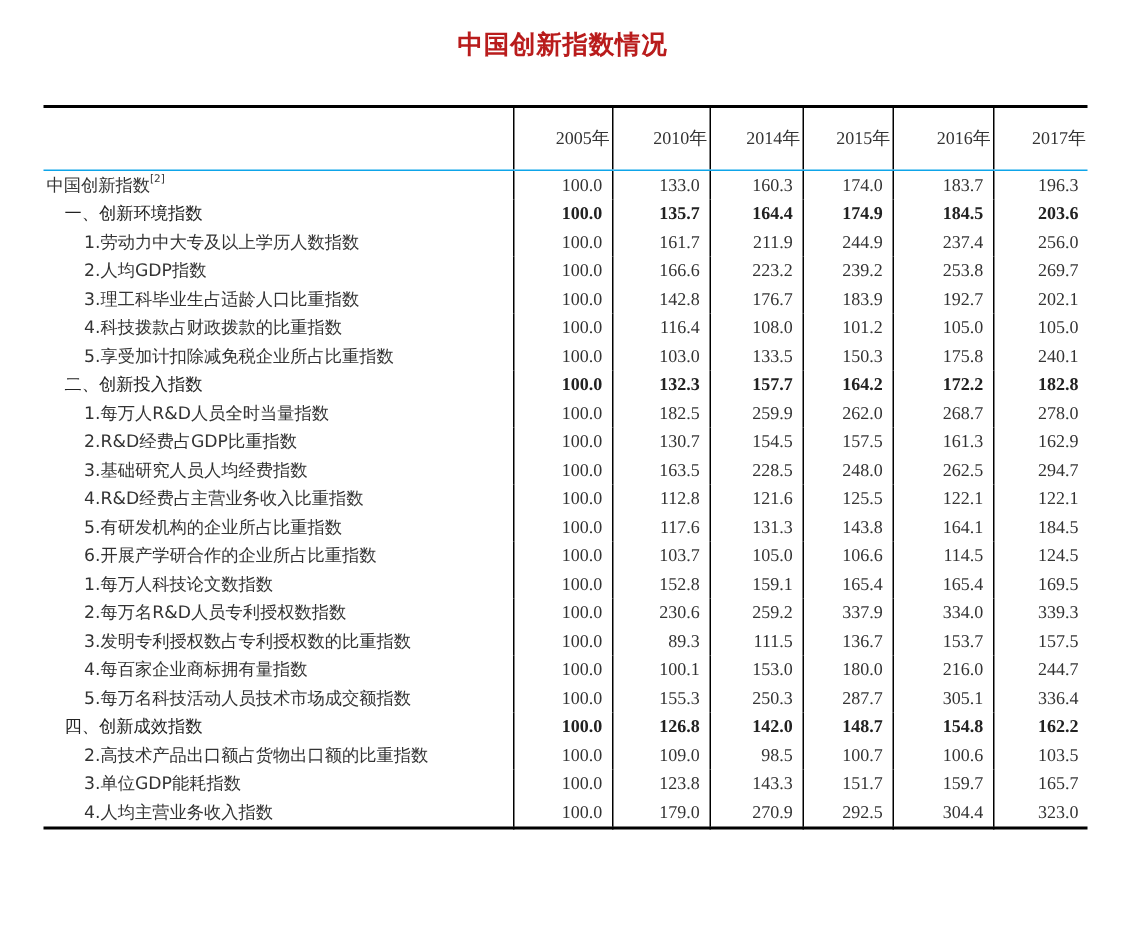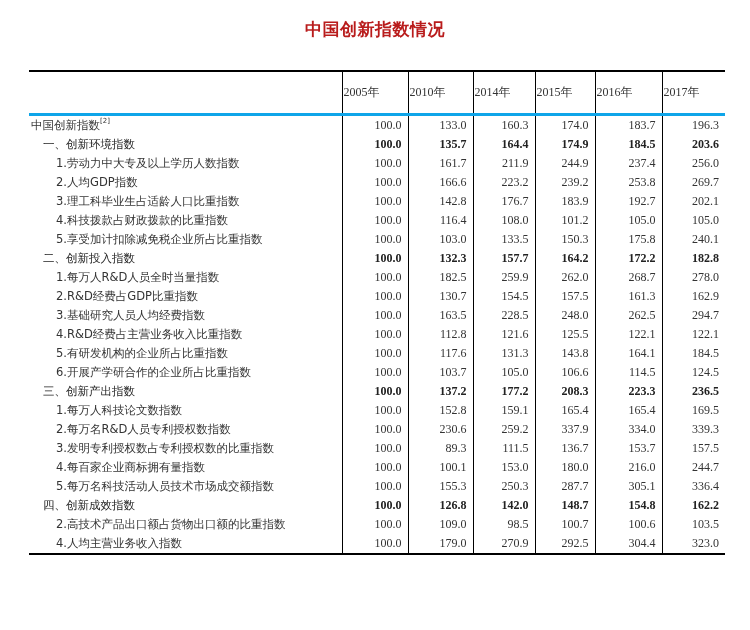--- a/index.html
+++ b/index.html
@@ -10,21 +10,21 @@
   table.data { position:absolute; top:70px; left:29px; width:696px; border-collapse:collapse;
                border-top:2px solid #000; border-bottom:2px solid #000; table-layout:fixed; }
   table.data col.c0 { width:313px; }
   table.data col.c1 { width:66px; }
   table.data col.c2 { width:65px; }
   table.data col.c3 { width:62px; }
   table.data col.c4 { width:60px; }
   table.data col.c5 { width:67px; }
   table.data col.c6 { width:63px; }
   thead th { height:39px; font-weight:normal; font-size:12px; color:#333;
-             border-bottom:3px solid #0ea5e9; border-left:1px solid #000; text-align:left;
+             border-bottom:1px solid #0ea5e9; border-left:1px solid #000; text-align:right;
              font-family:"Liberation Serif","DejaVu Serif",serif; }
   thead th:first-child { border-left:none; }
   tbody td { height:19px; padding:0; font-size:12px; line-height:19px; color:#333; border-left:1px solid #000; }
   tbody td:first-child { border-left:none; font-family:"DejaVu Sans","Liberation Sans",sans-serif; font-size:11.5px; white-space:nowrap; }
   tbody td.num { text-align:right; padding-right:6px; font-family:"Liberation Serif","DejaVu Serif",serif; }
   tr.level-0 td:first-child { padding-left:2px; }
   tr.level-1 td:first-child { padding-left:14px; font-weight:normal; color:#222; }
   tr.level-2 td:first-child { padding-left:27px; }
   tr.level-1 td.num { font-weight:bold; color:#222; }
   sup { font-size:7px; vertical-align:top; line-height:10px; }
@@ -175,29 +175,20 @@
       </tr>
       <tr class="level-2">
         <td><span>6.开展产学研合作的企业所占比重指数</span></td>
         <td class="num">100.0</td>
         <td class="num">103.7</td>
         <td class="num">105.0</td>
         <td class="num">106.6</td>
         <td class="num">114.5</td>
         <td class="num">124.5</td>
       </tr>
-      <tr class="level-1">
-        <td><span>三、创新产出指数</span></td>
-        <td class="num">100.0</td>
-        <td class="num">137.2</td>
-        <td class="num">177.2</td>
-        <td class="num">208.3</td>
-        <td class="num">223.3</td>
-        <td class="num">236.5</td>
-      </tr>
       <tr class="level-2">
         <td><span>1.每万人科技论文数指数</span></td>
         <td class="num">100.0</td>
         <td class="num">152.8</td>
         <td class="num">159.1</td>
         <td class="num">165.4</td>
         <td class="num">165.4</td>
         <td class="num">169.5</td>
       </tr>
       <tr class="level-2">
@@ -248,20 +239,29 @@
       <tr class="level-2">
         <td><span>2.高技术产品出口额占货物出口额的比重指数</span></td>
         <td class="num">100.0</td>
         <td class="num">109.0</td>
         <td class="num">98.5</td>
         <td class="num">100.7</td>
         <td class="num">100.6</td>
         <td class="num">103.5</td>
       </tr>
       <tr class="level-2">
+        <td><span>3.单位GDP能耗指数</span></td>
+        <td class="num">100.0</td>
+        <td class="num">123.8</td>
+        <td class="num">143.3</td>
+        <td class="num">151.7</td>
+        <td class="num">159.7</td>
+        <td class="num">165.7</td>
+      </tr>
+      <tr class="level-2">
         <td><span>4.人均主营业务收入指数</span></td>
         <td class="num">100.0</td>
         <td class="num">179.0</td>
         <td class="num">270.9</td>
         <td class="num">292.5</td>
         <td class="num">304.4</td>
         <td class="num">323.0</td>
       </tr>
     </tbody>
 </table>

